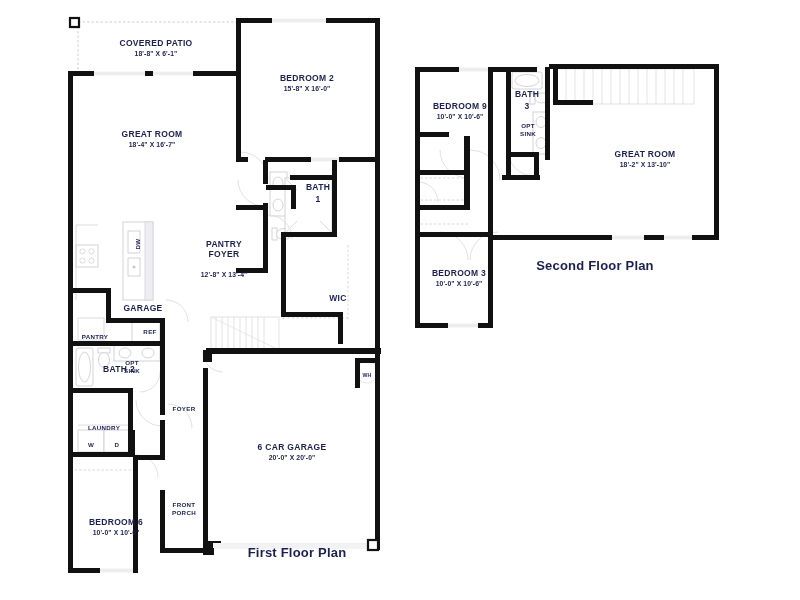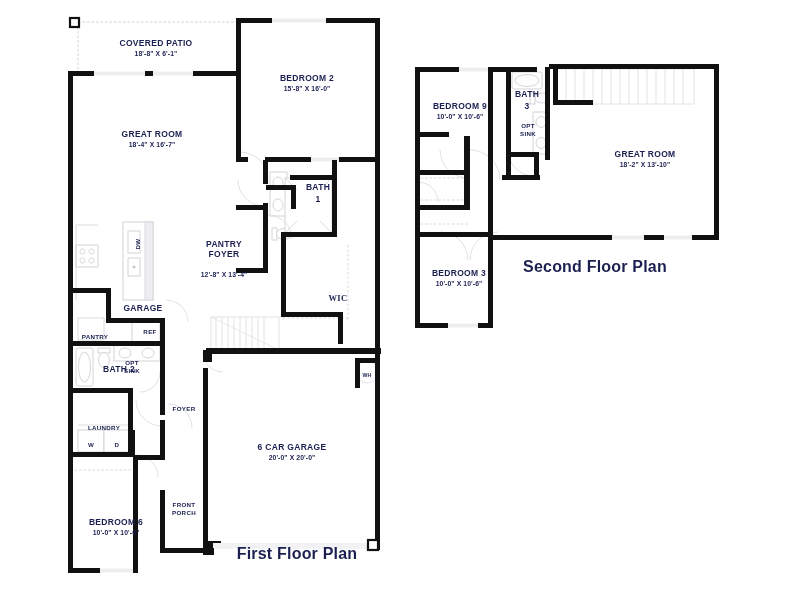--- a/index.html
+++ b/index.html
@@ -12,21 +12,21 @@
   .lbl{
     position:absolute;color:#1b2050;font-weight:bold;
     text-align:center;line-height:1.18;letter-spacing:0.3px;
     white-space:pre-line;pointer-events:none;
   }
   .lbl .dim{display:block;font-weight:bold;letter-spacing:0.1px;}
   .rm   {font-size:8.5px;}
   .rm .dim{font-size:6.8px;margin-top:1.5px;}
   .sm   {font-size:6.2px;}
   .xs   {font-size:5.2px;}
-  .ttl  {font-size:16px;letter-spacing:0.2px;}
+  .ttl  {font-size:13px;letter-spacing:0.2px;}
   .vert {transform:translate(-50%,-50%) rotate(-90deg);}
   .ctr  {transform:translate(-50%,-50%);}
 </style>
 </head>
 <body>
 
 <svg id="plan" viewBox="0 0 800 600" xmlns="http://www.w3.org/2000/svg">
 
   <g>
 
@@ -372,21 +372,21 @@
     <span>BATH</span>
     <span class="dim" style="font-size:8.5px;">1</span>
   </div>
 
   <div class="lbl rm ctr" style="left:224px;top:259px;">
     <span>PANTRY</span>
     <span style="display:block;">FOYER</span>
     <span class="dim">12'-8" X 13'-4"</span>
   </div>
 
-  <div class="lbl rm ctr" style="left:338px;top:293px;font-family:Liberation Serif, serif;">
+  <div class="lbl rm ctr" style="left:338px;top:293px;">
     <span>WIC</span>
   </div>
 
   <div class="lbl rm ctr" style="left:143px;top:303px;">
     <span>GARAGE</span>
   </div>
 
   <div class="lbl sm ctr" style="left:95px;top:333px;">
     <span>PANTRY</span>
   </div>

